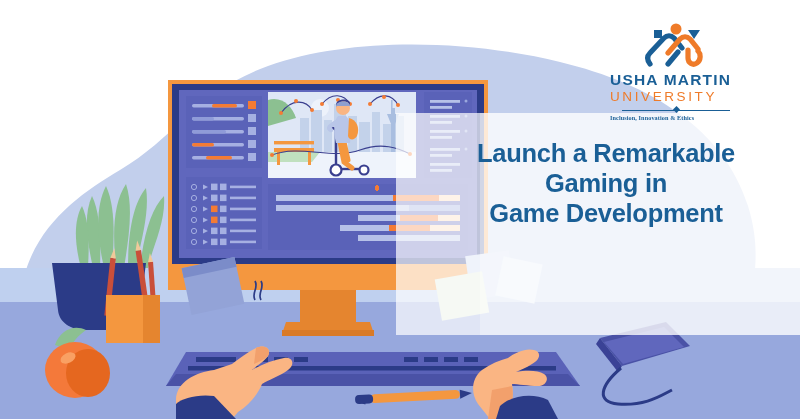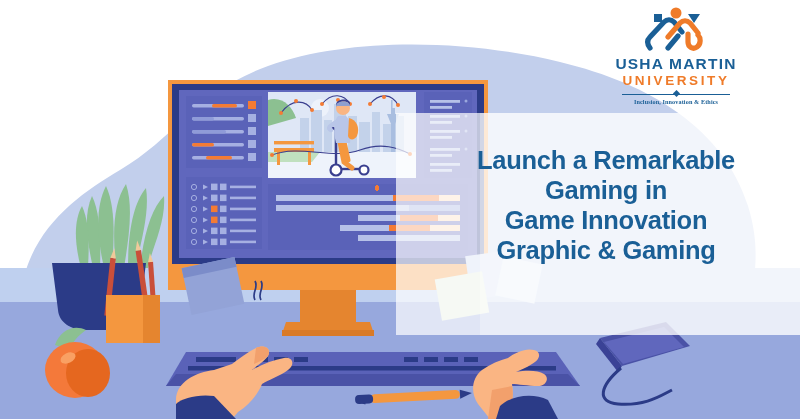--- a/index.html
+++ b/index.html
@@ -13,33 +13,32 @@
     position:relative;
     width:800px; height:419px;
     background:#ffffff;
     overflow:hidden;
   }
   svg.art { position:absolute; left:0; top:0; width:800px; height:419px; }
 
   
   #logo {
     position:absolute;
-    right:58px; top:6px;
+    right:58px; top:22px;
     width:132px;
-    text-align:center;
     line-height:1;
     user-select:none;
   }
   #logo .mark { display:block; margin:0 auto 4px; }
   #logo .l1 {
     font-size:15.5px; font-weight:bold; letter-spacing:1.2px;
     color:#1a5f96; font-family:"Liberation Sans", sans-serif;
   }
   #logo .l2 {
-    font-size:13.5px; font-weight:bold; letter-spacing:2.6px;
+    font-size:13.5px; font-weight:normal; letter-spacing:2.6px;
     color:#ef7b29; margin-top:2.5px;
     font-family:"Liberation Sans", sans-serif;
   }
   #logo .rule {
     position:relative;
     height:6px; margin-top:3px;
   }
   #logo .rule:before {
     content:""; position:absolute; left:12px; right:12px; top:3px;
     height:1.2px; background:#1a5f96;
@@ -59,21 +58,20 @@
     position:absolute;
     left:430px; top:138px;
     width:352px;
     text-align:center;
     color:#1a5f96;
     font-family:"Liberation Sans", sans-serif;
     font-weight:bold;
     font-size:25.5px;
     line-height:30px;
     letter-spacing:-0.3px;
-    margin-top:7px;
   }
   #headline .ln { display:block; white-space:nowrap; }
 </style>
 </head>
 <body>
 
 <div id="banner">
 
   <svg class="art" viewBox="0 0 800 419" xmlns="http://www.w3.org/2000/svg">
 
@@ -436,17 +434,16 @@
     </svg>
     <div class="l1">USHA MARTIN</div>
     <div class="l2">UNIVERSITY</div>
     <div class="rule"></div>
     <div class="l3">Inclusion, Innovation &amp; Ethics</div>
   </div>
 
   <div id="headline">
     <span class="ln">Launch a Remarkable</span>
     <span class="ln">Gaming in</span>
-    <span class="ln">Game Innovation</span>
-    <span class="ln">Graphic &amp; Gaming</span>
+    <span class="ln">Game Development</span>
   </div>
 
 </div>
 
 </body></html>

